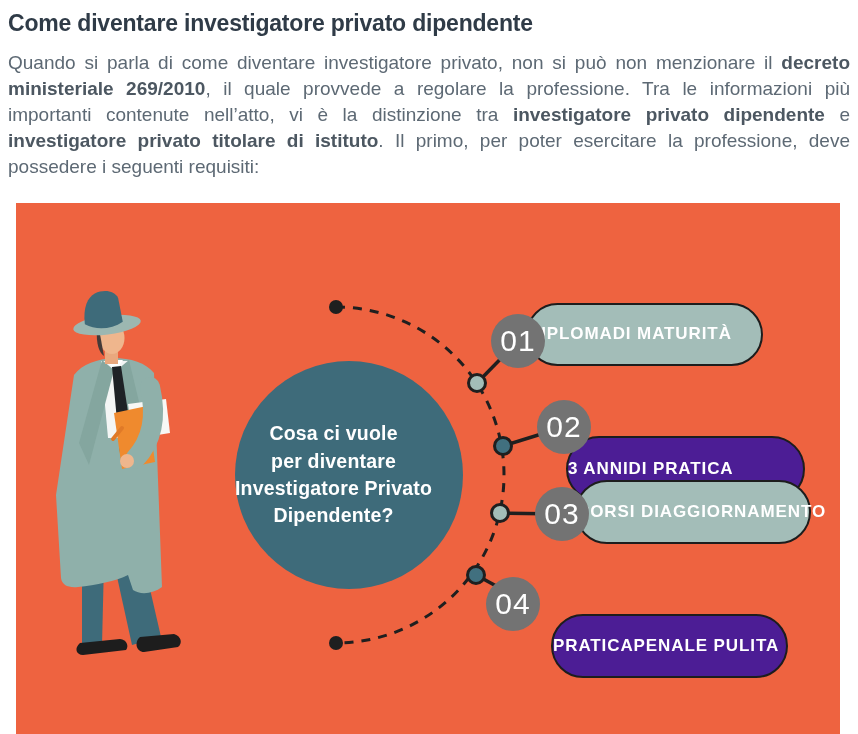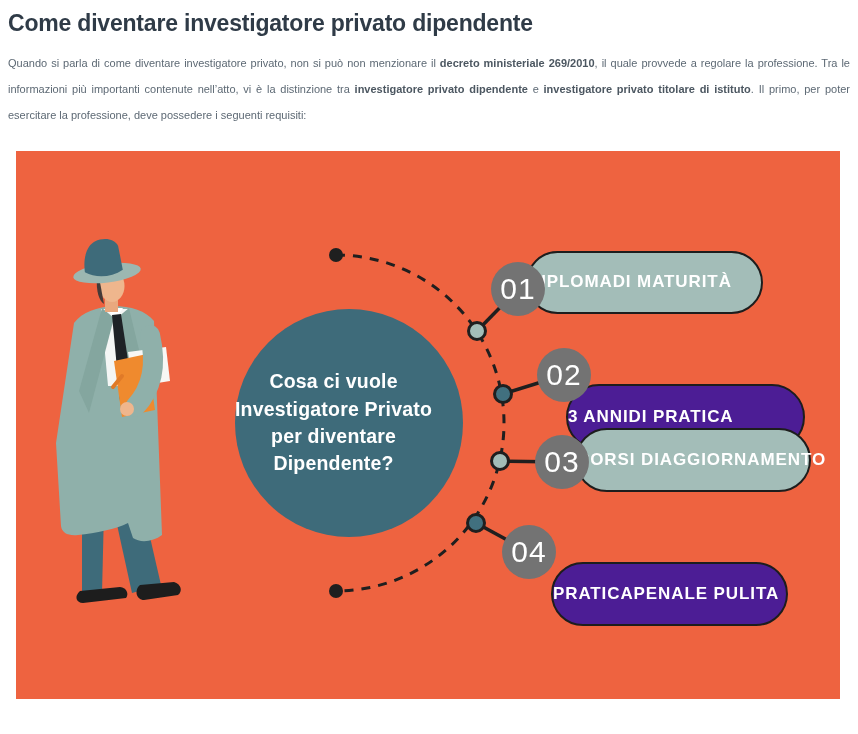--- a/index.html
+++ b/index.html
@@ -1,21 +1,21 @@
 <!DOCTYPE html>
 <html lang="it"><head>
 <meta charset="utf-8">
 <style>
   html,body { margin:0; padding:0; background:#ffffff; }
   body { width:858px; font-family:"Liberation Sans", sans-serif; -webkit-font-smoothing:antialiased; }
   .page { padding:6px 20px 0 8px; width:842px; }
 
   h1.title { font-size:23px; font-weight:700; color:#2f3b47; margin:4px 0 13px 0; letter-spacing:-0.2px; }
 
-  p.intro { font-size:11px; line-height:26px; color:#5d6974; text-align:justify; margin:0 0 23px 0; }
+  p.intro { font-size:19px; line-height:26px; color:#5d6974; text-align:justify; margin:0 0 23px 0; }
   p.intro .b { font-weight:700; color:#4c5761; }
 
   .infographic { position:relative; width:824px; height:548px; background:#ee6340; margin-left:8px; overflow:hidden; }
   .gfx { position:absolute; left:0; top:0; width:824px; height:548px; }
 
   .qcircle { position:absolute; left:219px; top:158px; width:228px; height:228px; border-radius:50%;
              background:#3e6b7a; display:flex; align-items:center; justify-content:flex-start; text-align:center; }
   .qcircle .qtext { color:#ffffff; font-weight:700; font-size:19.5px; line-height:1.4; letter-spacing:0.2px; }
   .qcircle .line { display:block; }
 
@@ -30,21 +30,21 @@
   .pill2 { left:550px; top:187px; width:239px; height:66px; }
   .pill3 { left:559px; top:277px; width:236px; height:64px; }
   .pill4 { left:535px; top:365px; width:237px; height:64px; }
 
   .num { position:absolute; width:54px; height:54px; border-radius:50%; background:#737373;
          color:#ffffff; display:flex; align-items:center; justify-content:center;
          font-size:30px; font-weight:400; letter-spacing:1px; }
   .num1 { left:475px; top:111px; }
   .num2 { left:521px; top:197px; }
   .num3 { left:519px; top:284px; }
-  .num4 { left:486px; top:374px; }
+  .num4 { left:470px; top:374px; }
 </style>
 </head>
 <body>
 
 <main class="page">
 
   <h1 class="title">Come diventare investigatore privato dipendente</h1>
 
   <p class="intro"><span>Quando si parla di come diventare investigatore privato, non si può non menzionare il </span><span class="b">decreto ministeriale 269/2010</span><span>, il quale provvede a regolare la professione. Tra le informazioni più importanti contenute nell’atto, vi è la distinzione tra </span><span class="b">investigatore privato dipendente</span><span> e </span><span class="b">investigatore privato titolare di istituto</span><span>. Il primo, per poter esercitare la professione, deve possedere i seguenti requisiti:</span></p>
 
@@ -109,22 +109,22 @@
         <circle cx="461" cy="180" r="8.5" fill="#a3bdb8"></circle>
         <circle cx="487" cy="243" r="8.5" fill="#41707f"></circle>
         <circle cx="484" cy="310" r="8.5" fill="#a3bdb8"></circle>
         <circle cx="460" cy="372" r="8.5" fill="#41707f"></circle>
       </g>
     </svg>
 
     <div class="qcircle">
       <div class="qtext">
         <span class="line">Cosa ci vuole</span>
+        <span class="line">per diventare</span>
         <span class="line">Investigatore Privato</span>
-        <span class="line">per diventare</span>
         <span class="line">Dipendente?</span>
       </div>
     </div>
 
     <div class="pill pill1 light">
       <span class="pline">DIPLOMA</span>
       <span class="pline">DI MATURITÀ</span>
     </div>
     <div class="pill pill2 dark">
       <span class="pline">3 ANNI</span>

